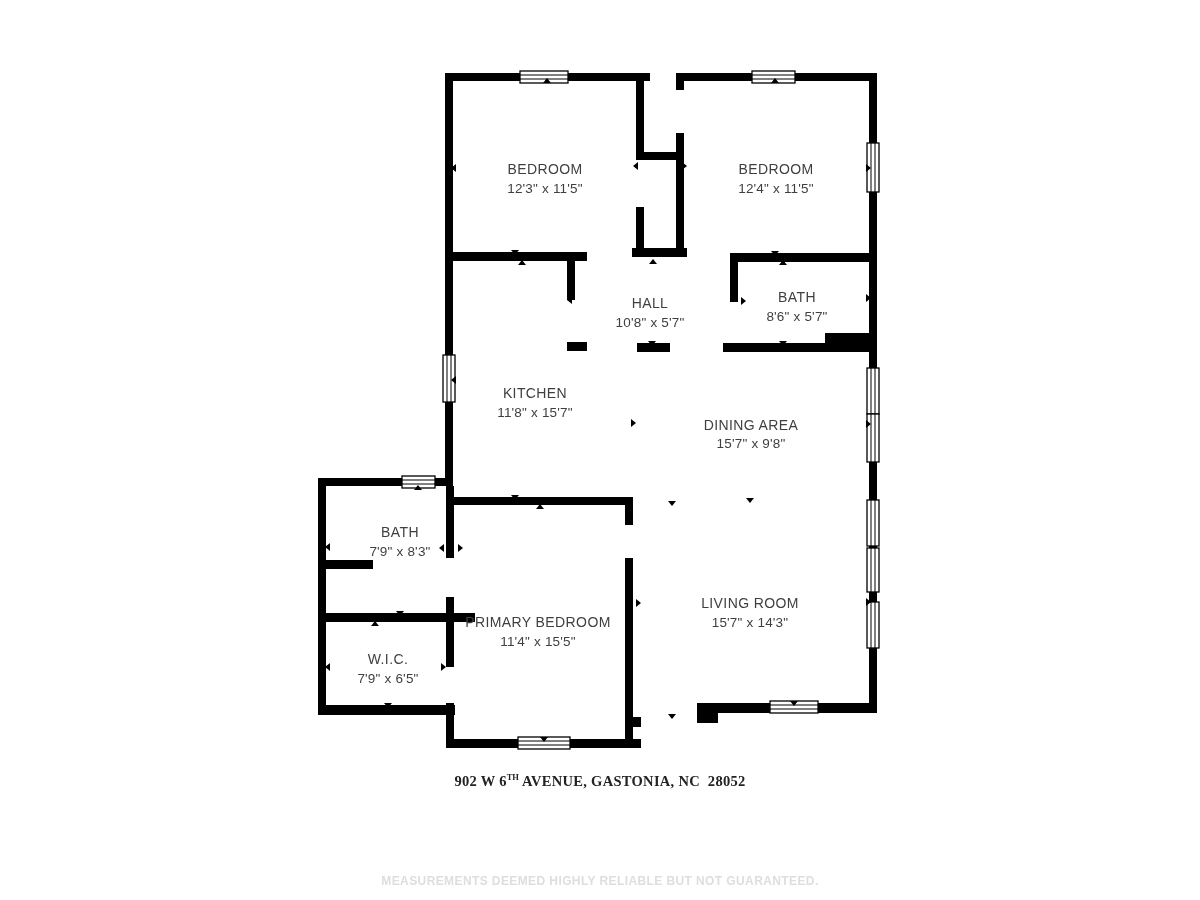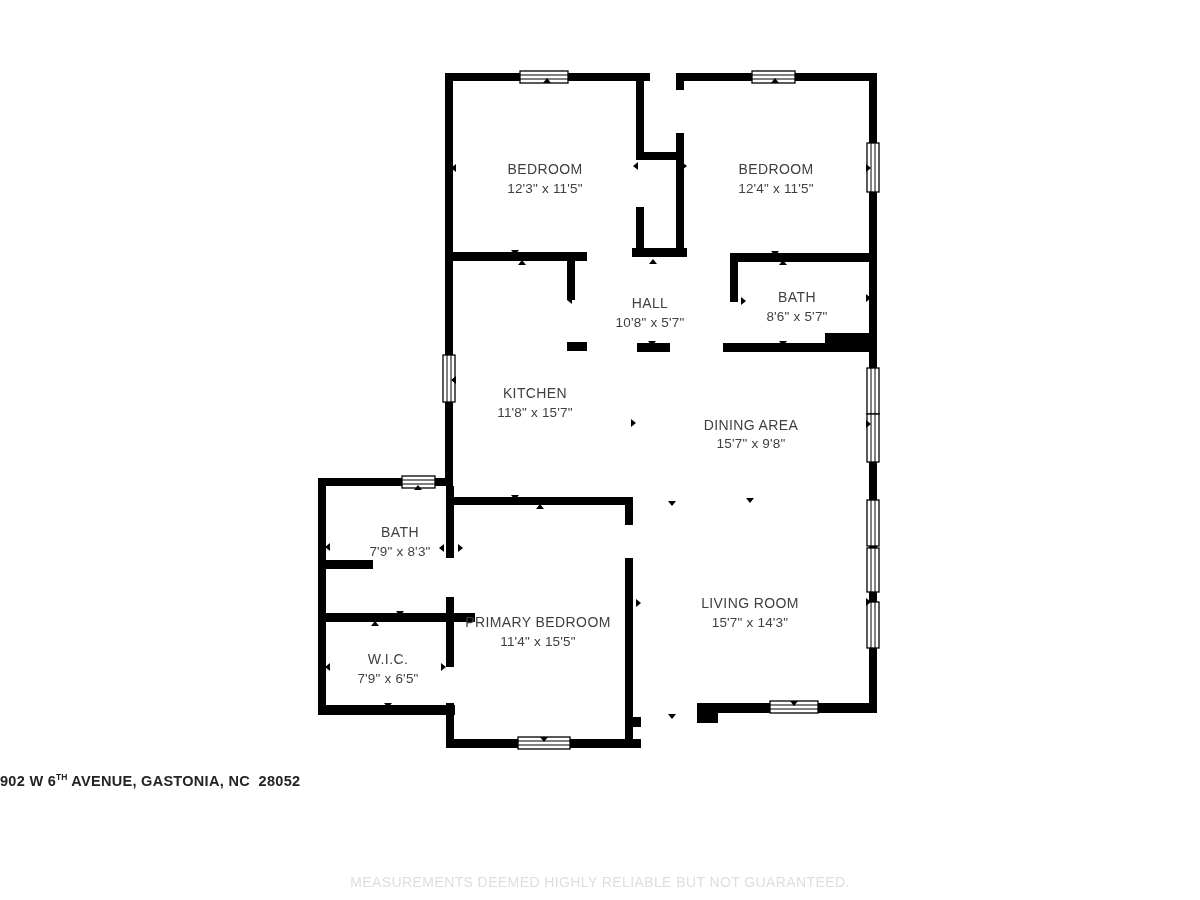--- a/index.html
+++ b/index.html
@@ -10,30 +10,30 @@
   #plan-svg{position:absolute;left:0;top:0;}
   .room-name, .room-dims{
     fill:#3f3f3f;
     font-family:"Liberation Sans", sans-serif;
     text-anchor:middle;
   }
   .room-name{font-size:14px;letter-spacing:0.4px;}
   .room-dims{font-size:13.5px;letter-spacing:0.2px;}
   #address-block{
     position:absolute;left:0;top:764px;width:1200px;
-    text-align:left;color:#232323;
+    text-align:center;color:#232323;font-family:Liberation Serif, serif;
   }
   #address-block .line{
     font-size:14.5px;font-weight:bold;letter-spacing:0.3px;line-height:26px;
     white-space:pre;
   }
   #address-block sup{font-size:8.5px;vertical-align:super;letter-spacing:0;}
   #disclaimer{
     position:absolute;left:0;top:874px;width:1200px;text-align:center;
-    color:#dedede;font-size:14px;font-weight:normal;letter-spacing:0.4px;
+    color:#dedede;font-size:12px;font-weight:bold;letter-spacing:0.4px;
     white-space:pre;
   }
 </style>
 </head>
 <body>
 
 <svg id="plan-svg" width="1200" height="900" viewBox="0 0 1200 900">
   <g id="walls">
       <rect x="445" y="73" width="205" height="8" fill="#000000"></rect>
       <rect x="676" y="73" width="201" height="8" fill="#000000"></rect>

